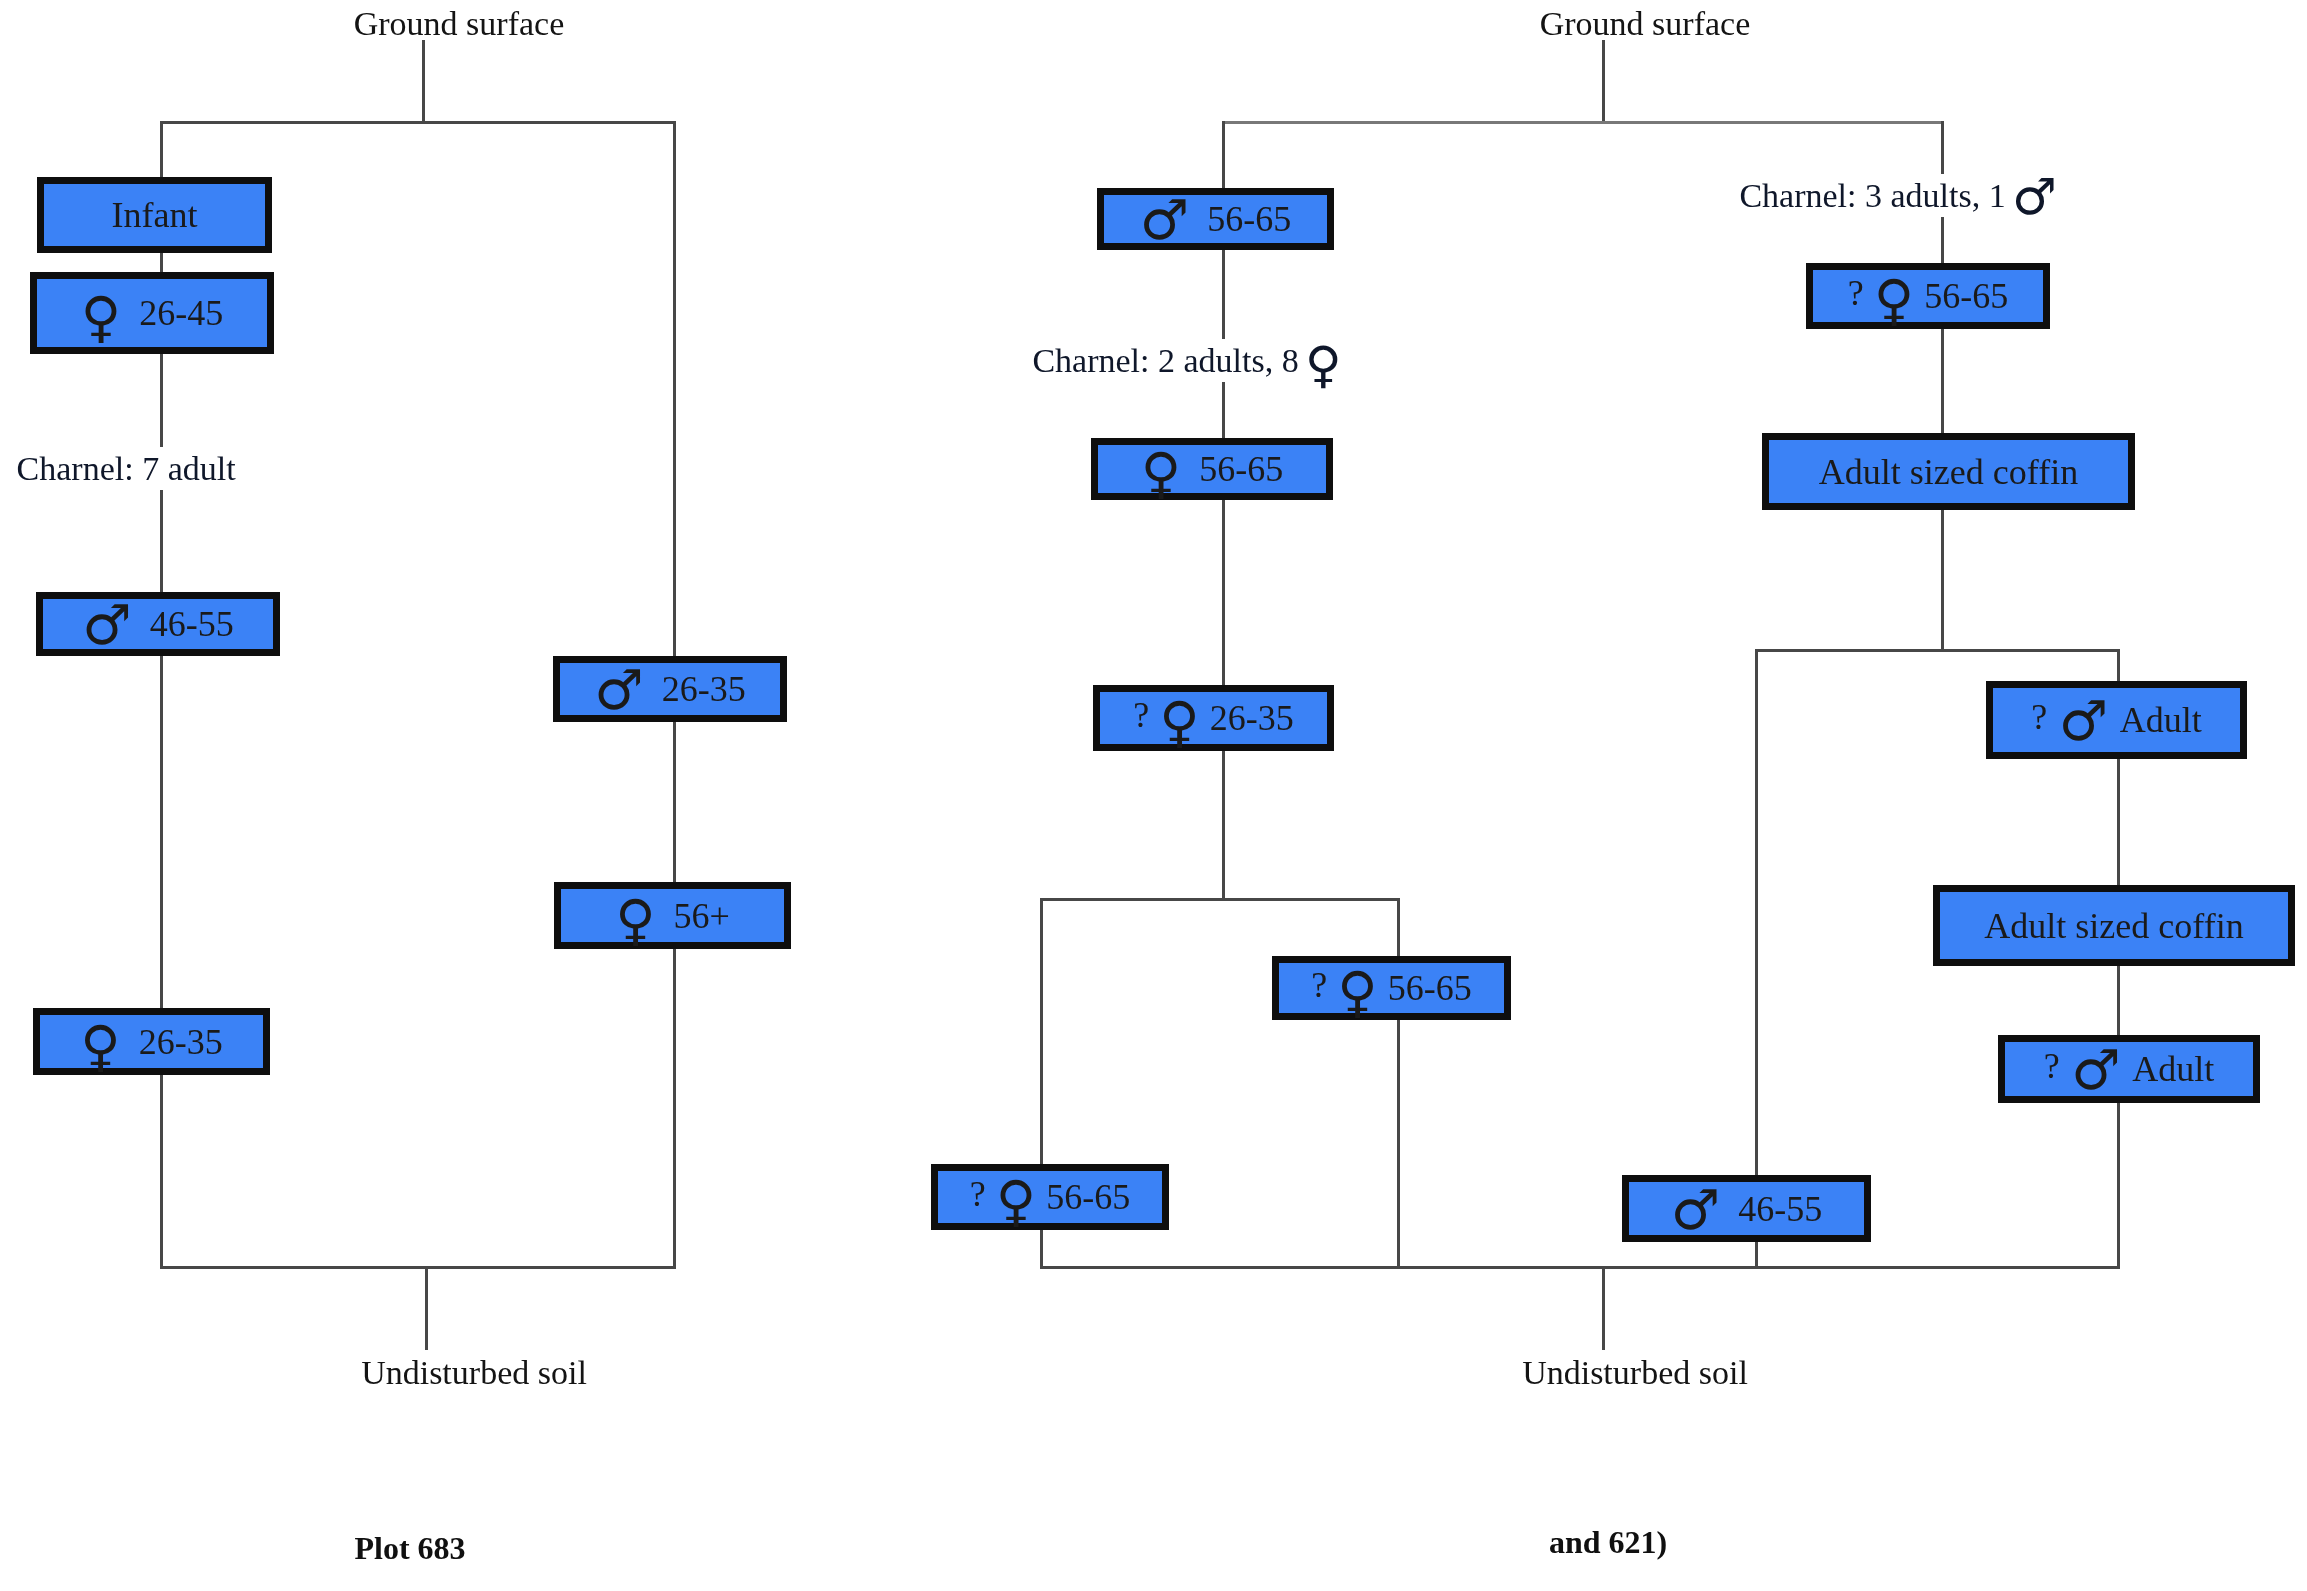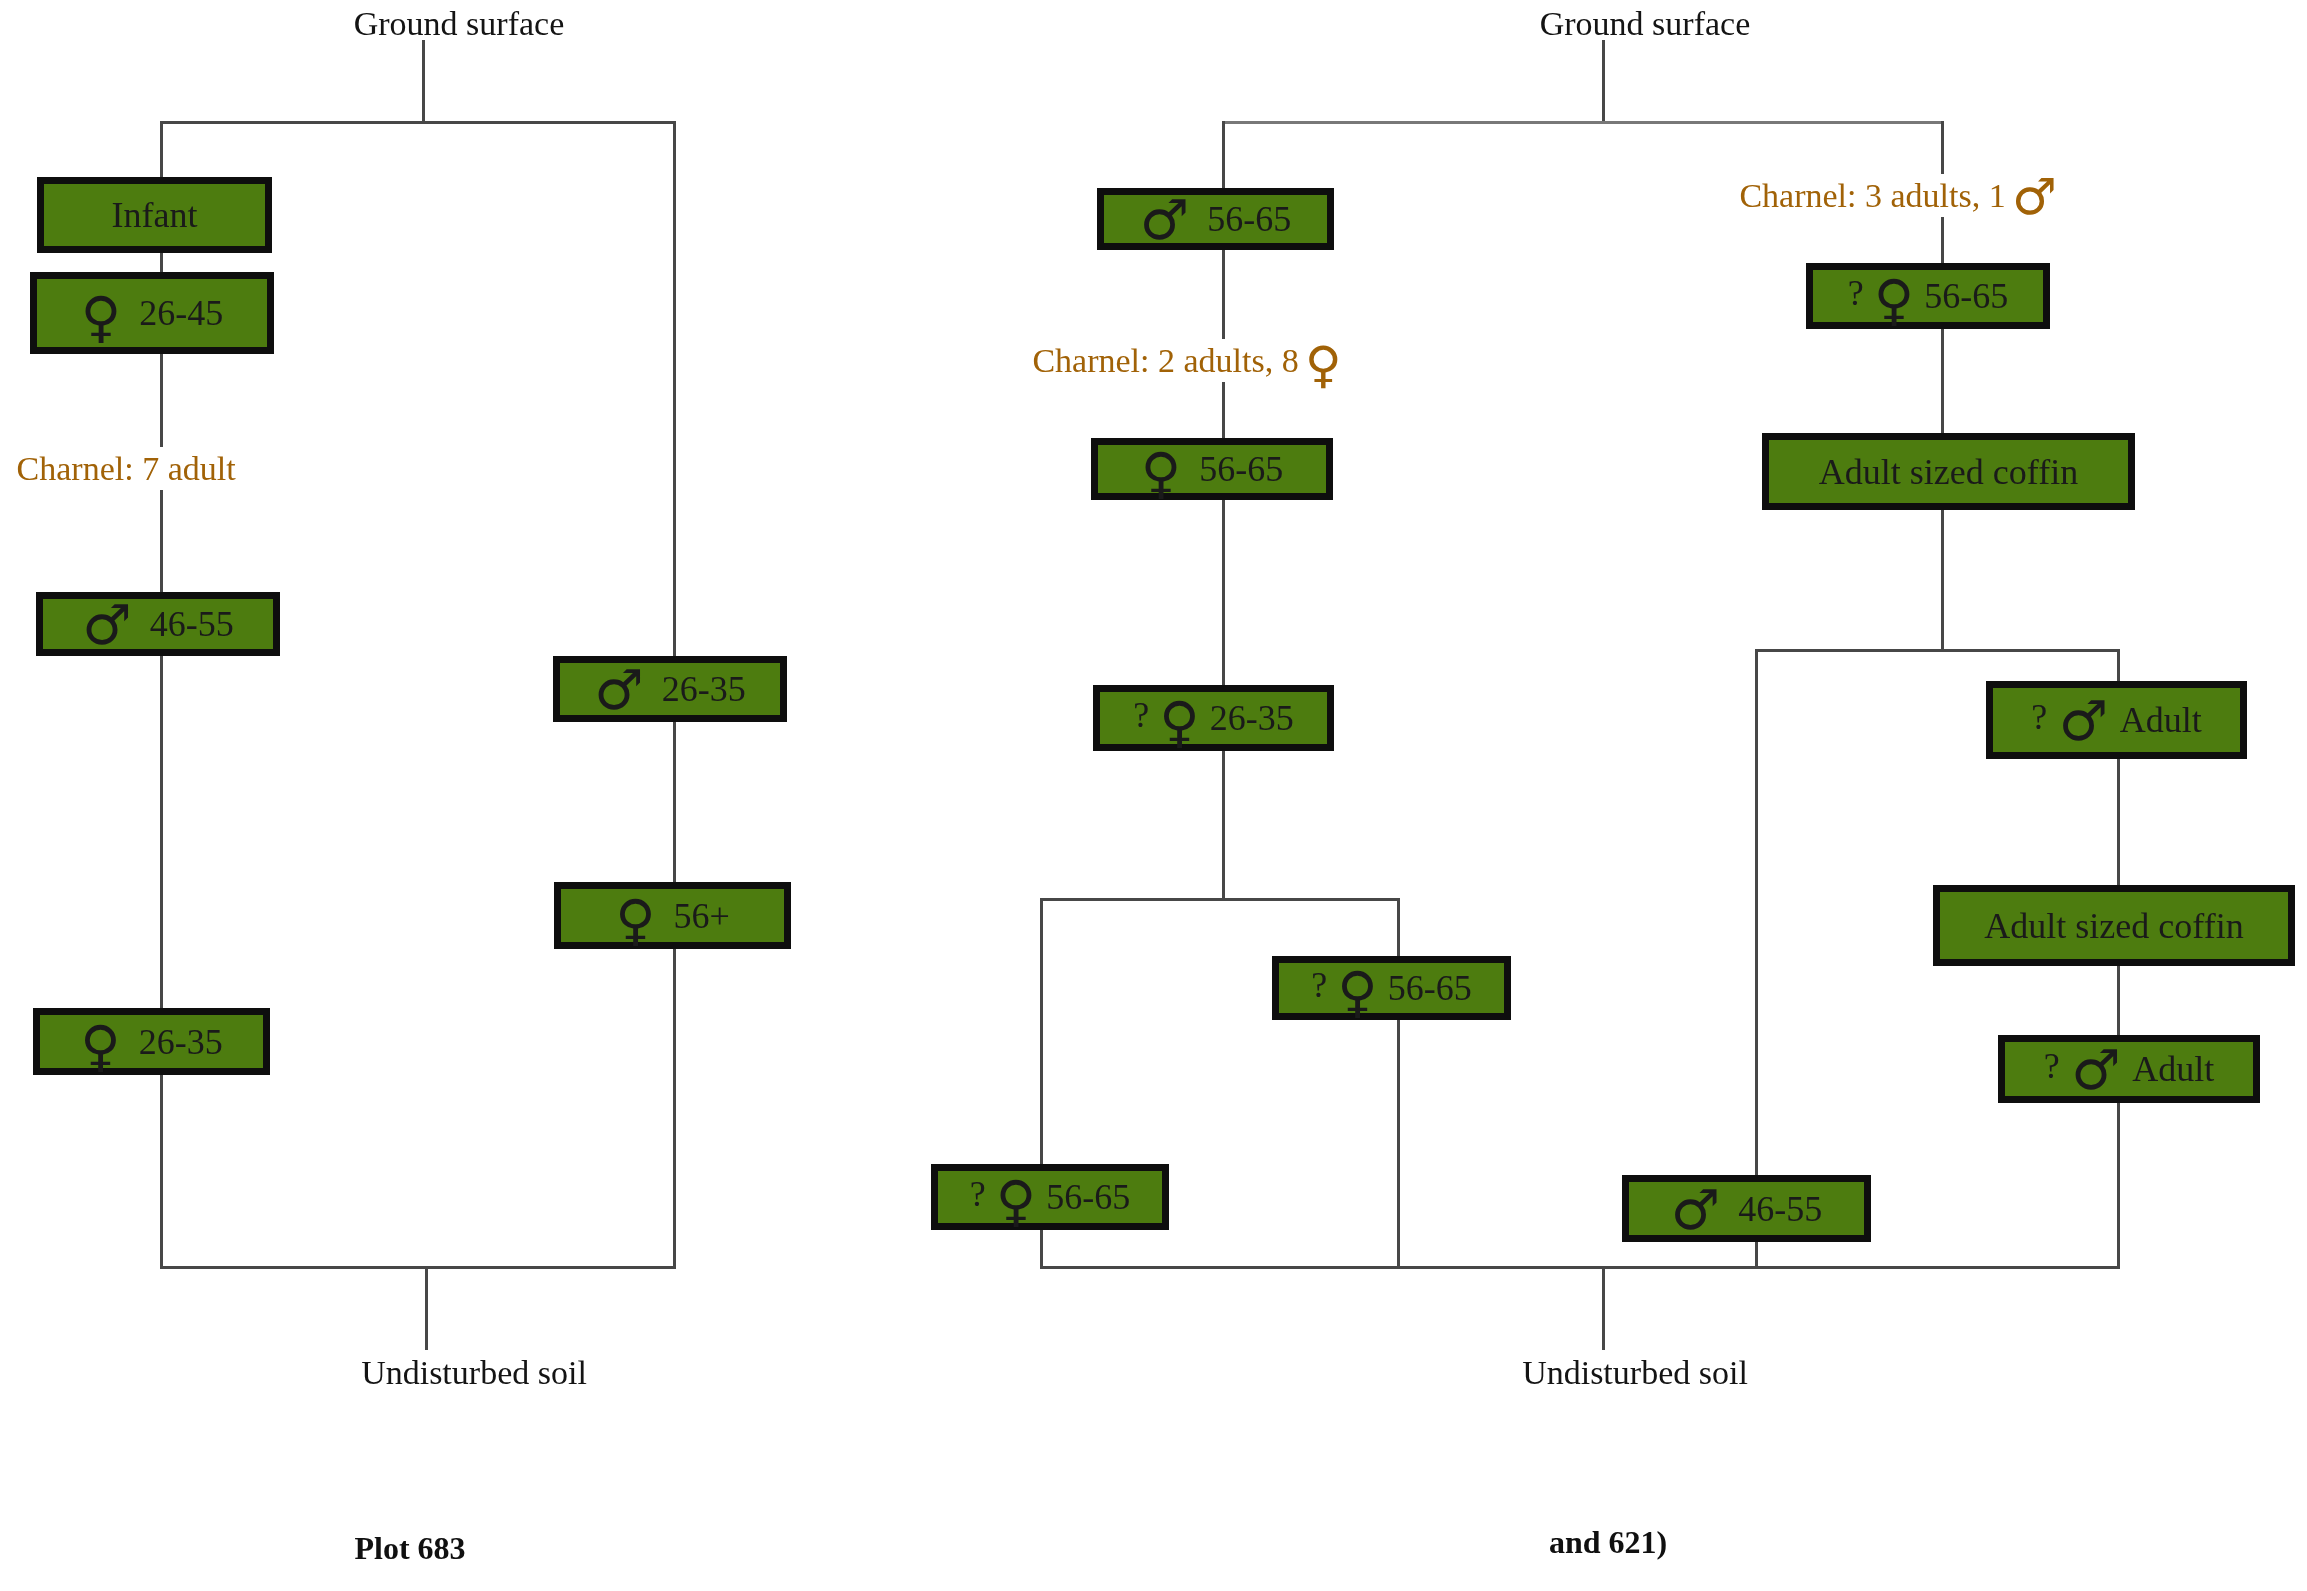--- a/index.html
+++ b/index.html
@@ -5,32 +5,32 @@
   html,body{margin:0;padding:0;background:#ffffff;}
   #canvas{
     position:relative;width:2307px;height:1592px;background:#ffffff;
     font-family:"Liberation Serif","DejaVu Serif",serif;color:#141414;overflow:hidden;
   }
   .ln{position:absolute;background:#474747;z-index:1;}
   .ln.h{height:2.6px;}
   .ln.v{width:2.6px;}
   .ln.gray{background:#787878;}
   .bx{
-    position:absolute;box-sizing:border-box;background:#4d7c0f;border:7px solid #0e0e0e;
+    position:absolute;box-sizing:border-box;background:#3b82f6;border:7px solid #0e0e0e;
     display:flex;align-items:center;justify-content:center;gap:18px;
     font-size:36px;color:#1a1a1a;z-index:2;white-space:nowrap;
   }
   .bx .q{font-size:36px;transform:translateY(-2.6px);}
   .sym{
     font-family:"DejaVu Sans",sans-serif;font-size:55px;line-height:0;
     transform:translateY(3.8px);font-weight:400;
   }
   .sym.male{transform:translateY(1.3px);}
   .note{
-    position:absolute;background:#ffffff;z-index:2;font-size:34px;color:#a16207;
+    position:absolute;background:#ffffff;z-index:2;font-size:34px;color:#0f172a;
     display:flex;align-items:center;white-space:nowrap;padding:2.6px 6.4px;
   }
   .note .sym{font-size:50px;margin-left:6.4px;}
   .plain{position:absolute;z-index:2;font-size:34px;color:#141414;white-space:nowrap;}
   .center{transform:translateX(-50%);margin-left:36px;}
   .title{
     position:absolute;z-index:2;font-size:32px;font-weight:bold;color:#101010;
     text-align:center;line-height:37px;transform:translateX(-50%);white-space:nowrap;
   }
 </style>

